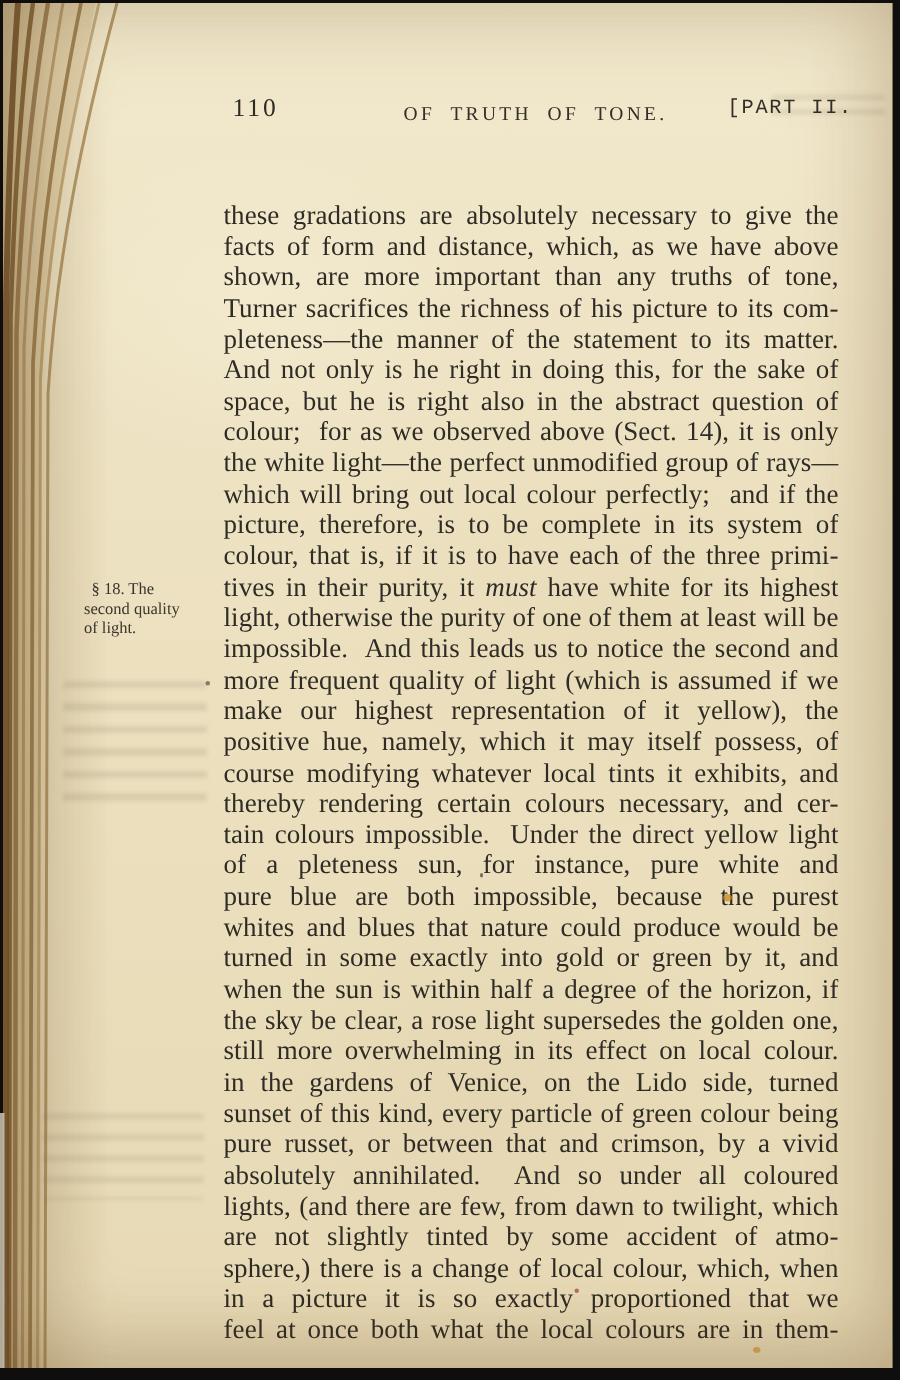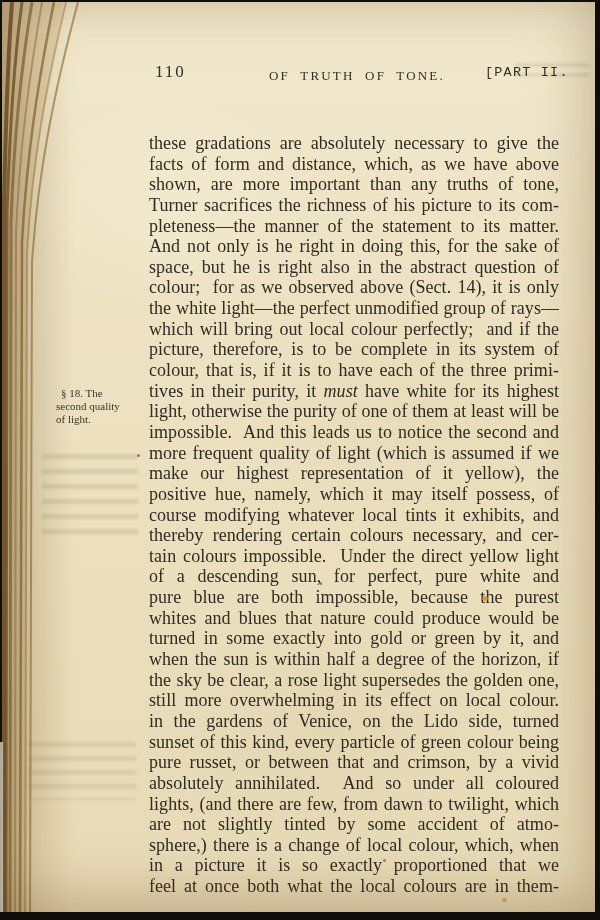--- a/index.html
+++ b/index.html
@@ -130,21 +130,21 @@
         <div class="body-line">colour, that is, if it is to have each of the three primi-</div>
         <div class="body-line">tives in their purity, it <i>must</i> have white for its highest</div>
         <div class="body-line">light, otherwise the purity of one of them at least will be</div>
         <div class="body-line">impossible.&nbsp; And this leads us to notice the second and</div>
         <div class="body-line">more frequent quality of light (which is assumed if we</div>
         <div class="body-line">make our highest representation of it yellow), the</div>
         <div class="body-line">positive hue, namely, which it may itself possess, of</div>
         <div class="body-line">course modifying whatever local tints it exhibits, and</div>
         <div class="body-line">thereby rendering certain colours necessary, and cer-</div>
         <div class="body-line">tain colours impossible.&nbsp; Under the direct yellow light</div>
-        <div class="body-line">of a descending sun, for perfect, pure white and</div>
+        <div class="body-line">of a pleteness sun, for instance, pure white and</div>
         <div class="body-line">pure blue are both impossible, because the purest</div>
         <div class="body-line">whites and blues that nature could produce would be</div>
         <div class="body-line">turned in some exactly into gold or green by it, and</div>
         <div class="body-line">when the sun is within half a degree of the horizon, if</div>
         <div class="body-line">the sky be clear, a rose light supersedes the golden one,</div>
         <div class="body-line">still more overwhelming in its effect on local colour.</div>
         <div class="body-line">in the gardens of Venice, on the Lido side, turned</div>
         <div class="body-line">sunset of this kind, every particle of green colour being</div>
         <div class="body-line">pure russet, or between that and crimson, by a vivid</div>
         <div class="body-line">absolutely annihilated.&nbsp; And so under all coloured</div>

